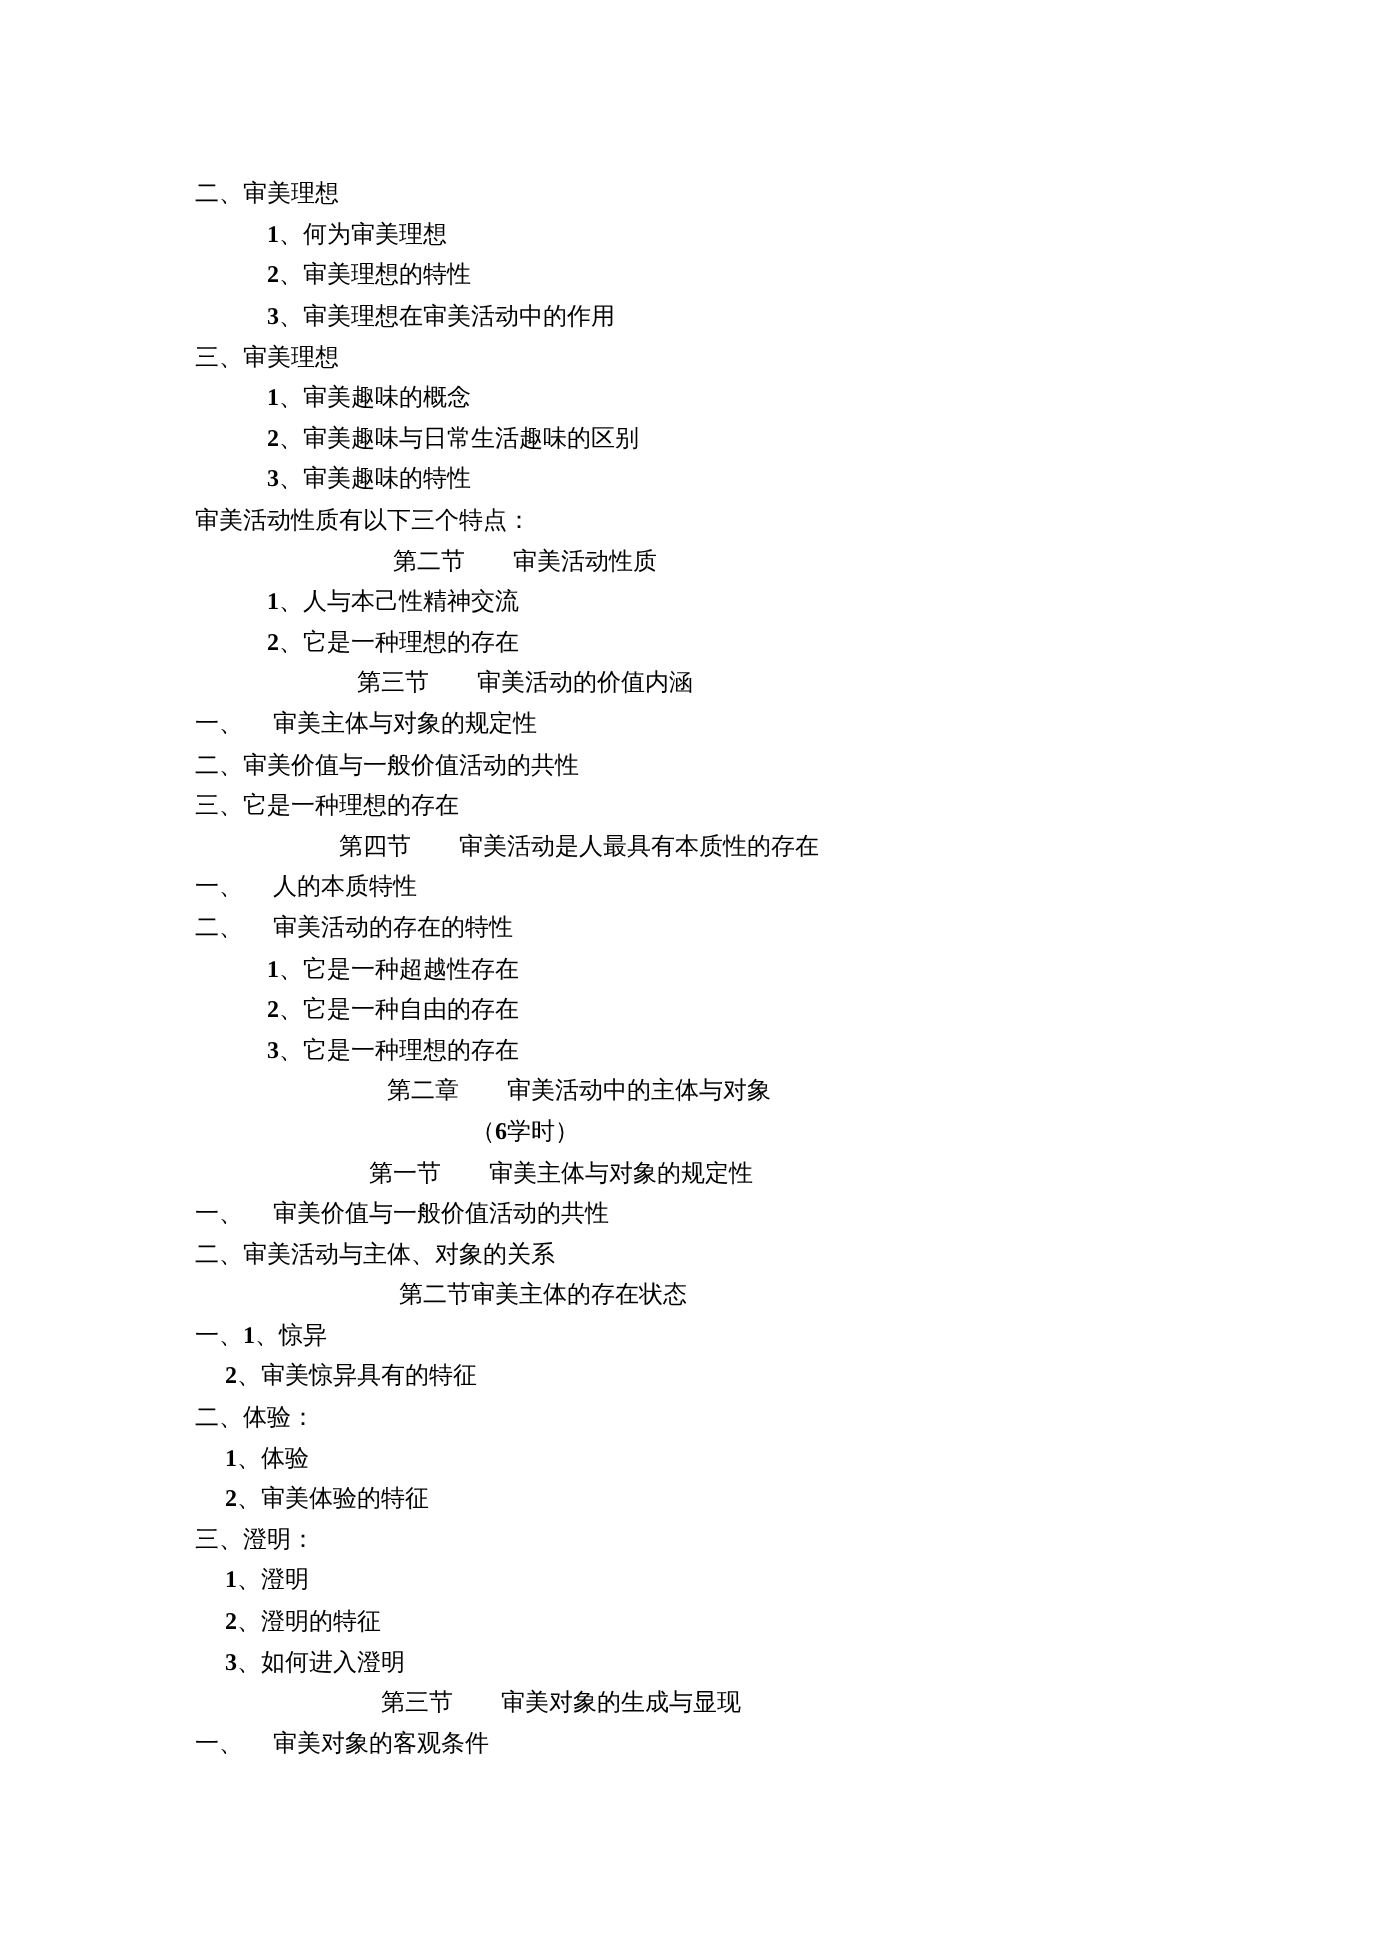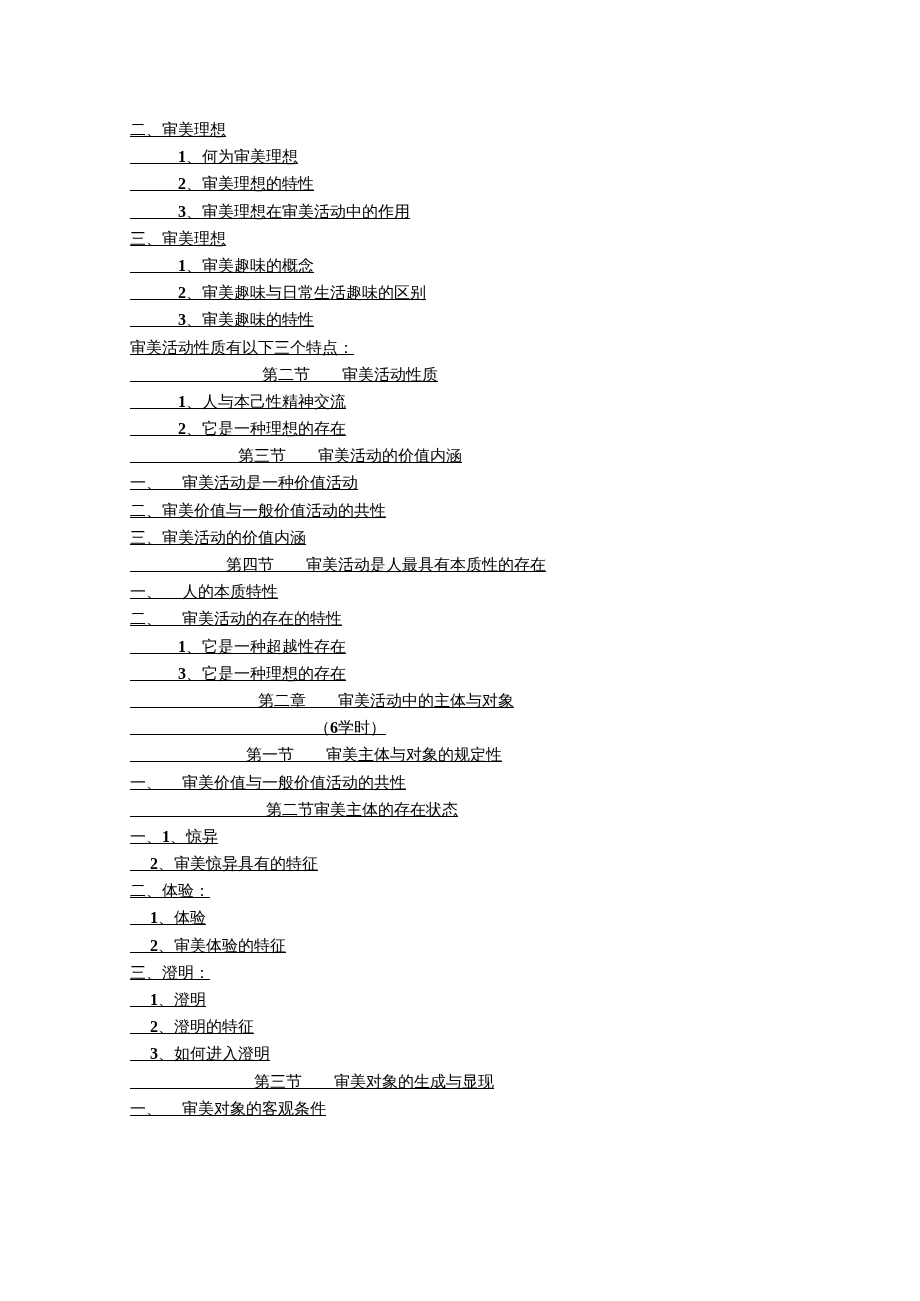--- a/index.html
+++ b/index.html
@@ -7,21 +7,20 @@
     padding: 0;
     background: #ffffff;
     font-family: "SimSun", "宋体", serif;
     font-size: 16px;
     color: #000000;
     line-height: 1.7;
     width: 920px;
   }
   .page {
     padding: 116px 130px 60px 130px;
-    text-decoration: underline;
   }
   .line {
     white-space: pre;
   }
   .bold {
     font-weight: bold;
   }
 </style>
 </head>
 <body>
@@ -34,32 +33,34 @@
       <div class="line"><span>            </span><span class="bold">3</span><span>、审美理想在审美活动中的作用</span></div>
       <div class="line"><span>三、审美理想</span></div>
       <div class="line"><span>            </span><span class="bold">1</span><span>、审美趣味的概念</span></div>
       <div class="line"><span>            </span><span class="bold">2</span><span>、审美趣味与日常生活趣味的区别</span></div>
       <div class="line"><span>            </span><span class="bold">3</span><span>、审美趣味的特性</span></div>
       <div class="line"><span>审美活动性质有以下三个特点：</span></div>
       <div class="line"><span>                                 第二节        审美活动性质</span></div>
       <div class="line"><span>            </span><span class="bold">1</span><span>、人与本己性精神交流</span></div>
       <div class="line"><span>            </span><span class="bold">2</span><span>、它是一种理想的存在</span></div>
       <div class="line"><span>                           第三节        审美活动的价值内涵</span></div>
-      <div class="line"><span>一、     审美活动是一种价值活动</span></div>
+      <div class="line"><span>一、     审美主体与对象的规定性</span></div>
       <div class="line"><span>二、审美价值与一般价值活动的共性</span></div>
-      <div class="line"><span>三、审美活动的价值内涵</span></div>
+      <div class="line"><span>三、它是一种理想的存在</span></div>
       <div class="line"><span>                        第四节        审美活动是人最具有本质性的存在</span></div>
       <div class="line"><span>一、     人的本质特性</span></div>
       <div class="line"><span>二、     审美活动的存在的特性</span></div>
       <div class="line"><span>            </span><span class="bold">1</span><span>、它是一种超越性存在</span></div>
+      <div class="line"><span>            </span><span class="bold">2</span><span>、它是一种自由的存在</span></div>
       <div class="line"><span>            </span><span class="bold">3</span><span>、它是一种理想的存在</span></div>
       <div class="line"><span>                                第二章        审美活动中的主体与对象</span></div>
       <div class="line"><span>                                              （</span><span class="bold">6</span><span>学时）</span></div>
       <div class="line"><span>                             第一节        审美主体与对象的规定性</span></div>
       <div class="line"><span>一、     审美价值与一般价值活动的共性</span></div>
+      <div class="line"><span>二、审美活动与主体、对象的关系</span></div>
       <div class="line"><span>                                  第二节审美主体的存在状态</span></div>
       <div class="line"><span>一、</span><span class="bold">1</span><span>、惊异</span></div>
       <div class="line"><span>     </span><span class="bold">2</span><span>、审美惊异具有的特征</span></div>
       <div class="line"><span>二、体验：</span></div>
       <div class="line"><span>     </span><span class="bold">1</span><span>、体验</span></div>
       <div class="line"><span>     </span><span class="bold">2</span><span>、审美体验的特征</span></div>
       <div class="line"><span>三、澄明：</span></div>
       <div class="line"><span>     </span><span class="bold">1</span><span>、澄明</span></div>
       <div class="line"><span>     </span><span class="bold">2</span><span>、澄明的特征</span></div>
       <div class="line"><span>     </span><span class="bold">3</span><span>、如何进入澄明</span></div>

